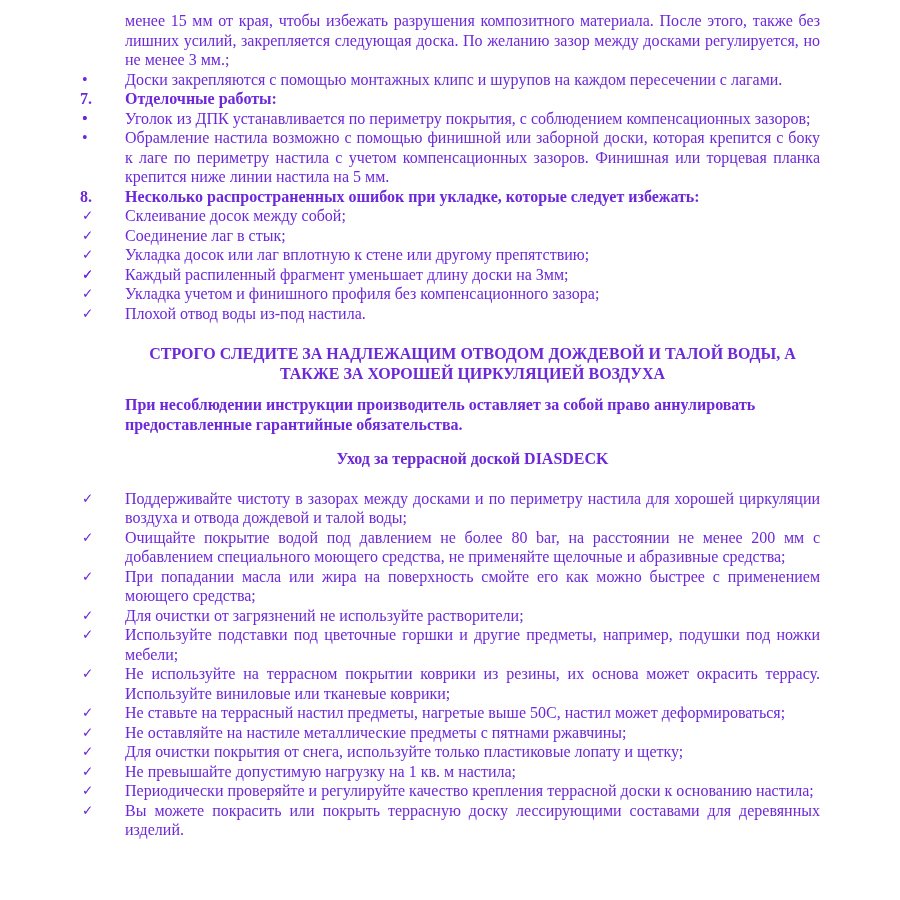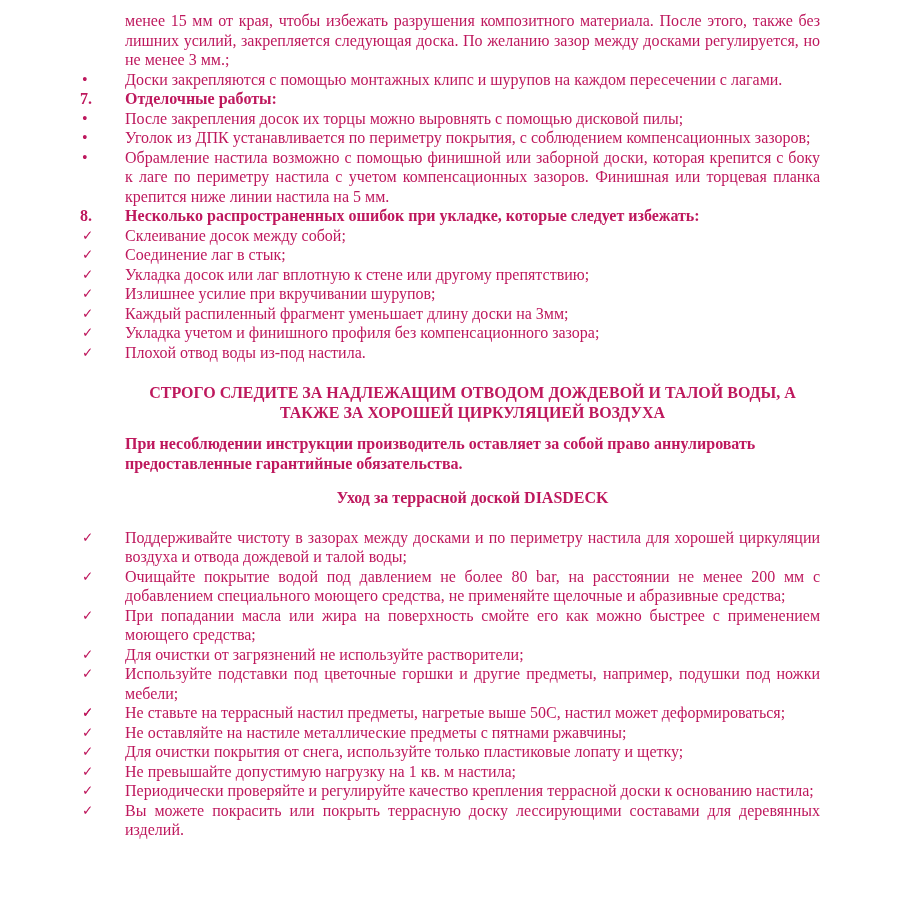--- a/index.html
+++ b/index.html
@@ -9,21 +9,21 @@
   }
   .page {
     position: relative;
     width: 900px;
     height: 900px;
     background: #ffffff;
     overflow: hidden;
     font-family: "Liberation Serif", serif;
     font-size: 16px;
     line-height: 19.5px;
-    color: #be185d;
+    color: #6d28d9;
   }
   .content {
     position: absolute;
     left: 80px;
     top: 11px;
     width: 740px;
   }
   .li {
     position: relative;
     padding-left: 45px;
@@ -63,21 +63,20 @@
       <span>Доски закрепляются с помощью монтажных клипс и шурупов на каждом пересечении с лагами.</span>
     </div>
 
     <div class="li bold">
       <span class="marker num">7.</span>
       <span>Отделочные работы:</span>
     </div>
 
     <div class="li">
       <span class="marker">•</span>
-      <span>После закрепления досок их торцы можно выровнять с помощью дисковой пилы;</span>
     </div>
     <div class="li">
       <span class="marker">•</span>
       <span>Уголок из ДПК устанавливается по периметру покрытия, с соблюдением компенсационных зазоров;</span>
     </div>
     <div class="li">
       <span class="marker">•</span>
       <span>Обрамление настила возможно с помощью финишной или заборной доски, которая крепится с боку к лаге по периметру настила с учетом компенсационных зазоров. Финишная или торцевая планка крепится ниже линии настила на 5 мм.</span>
     </div>
 
@@ -93,21 +92,20 @@
     <div class="li">
       <span class="marker check">✓</span>
       <span>Соединение лаг в стык;</span>
     </div>
     <div class="li">
       <span class="marker check">✓</span>
       <span>Укладка досок или лаг вплотную к стене или другому препятствию;</span>
     </div>
     <div class="li">
       <span class="marker check">✓</span>
-      <span>Излишнее усилие при вкручивании шурупов;</span>
     </div>
     <div class="li">
       <span class="marker check">✓</span>
       <span>Каждый распиленный фрагмент уменьшает длину доски на 3мм;</span>
     </div>
     <div class="li">
       <span class="marker check">✓</span>
       <span>Укладка учетом и финишного профиля без компенсационного зазора;</span>
     </div>
     <div class="li">
@@ -137,20 +135,21 @@
       <div class="li">
         <span class="marker check">✓</span>
         <span>Для очистки от загрязнений не используйте растворители;</span>
       </div>
       <div class="li">
         <span class="marker check">✓</span>
         <span>Используйте подставки под цветочные горшки и другие предметы, например, подушки под ножки мебели;</span>
       </div>
       <div class="li">
         <span class="marker check">✓</span>
+        <span>Не используйте на террасном покрытии коврики из резины, их основа может окрасить террасу. Используйте виниловые или тканевые коврики;</span>
       </div>
       <div class="li">
         <span class="marker check">✓</span>
         <span>Не ставьте на террасный настил предметы, нагретые выше 50С, настил может деформироваться;</span>
       </div>
       <div class="li">
         <span class="marker check">✓</span>
         <span>Не оставляйте на настиле металлические предметы с пятнами ржавчины;</span>
       </div>
       <div class="li">

